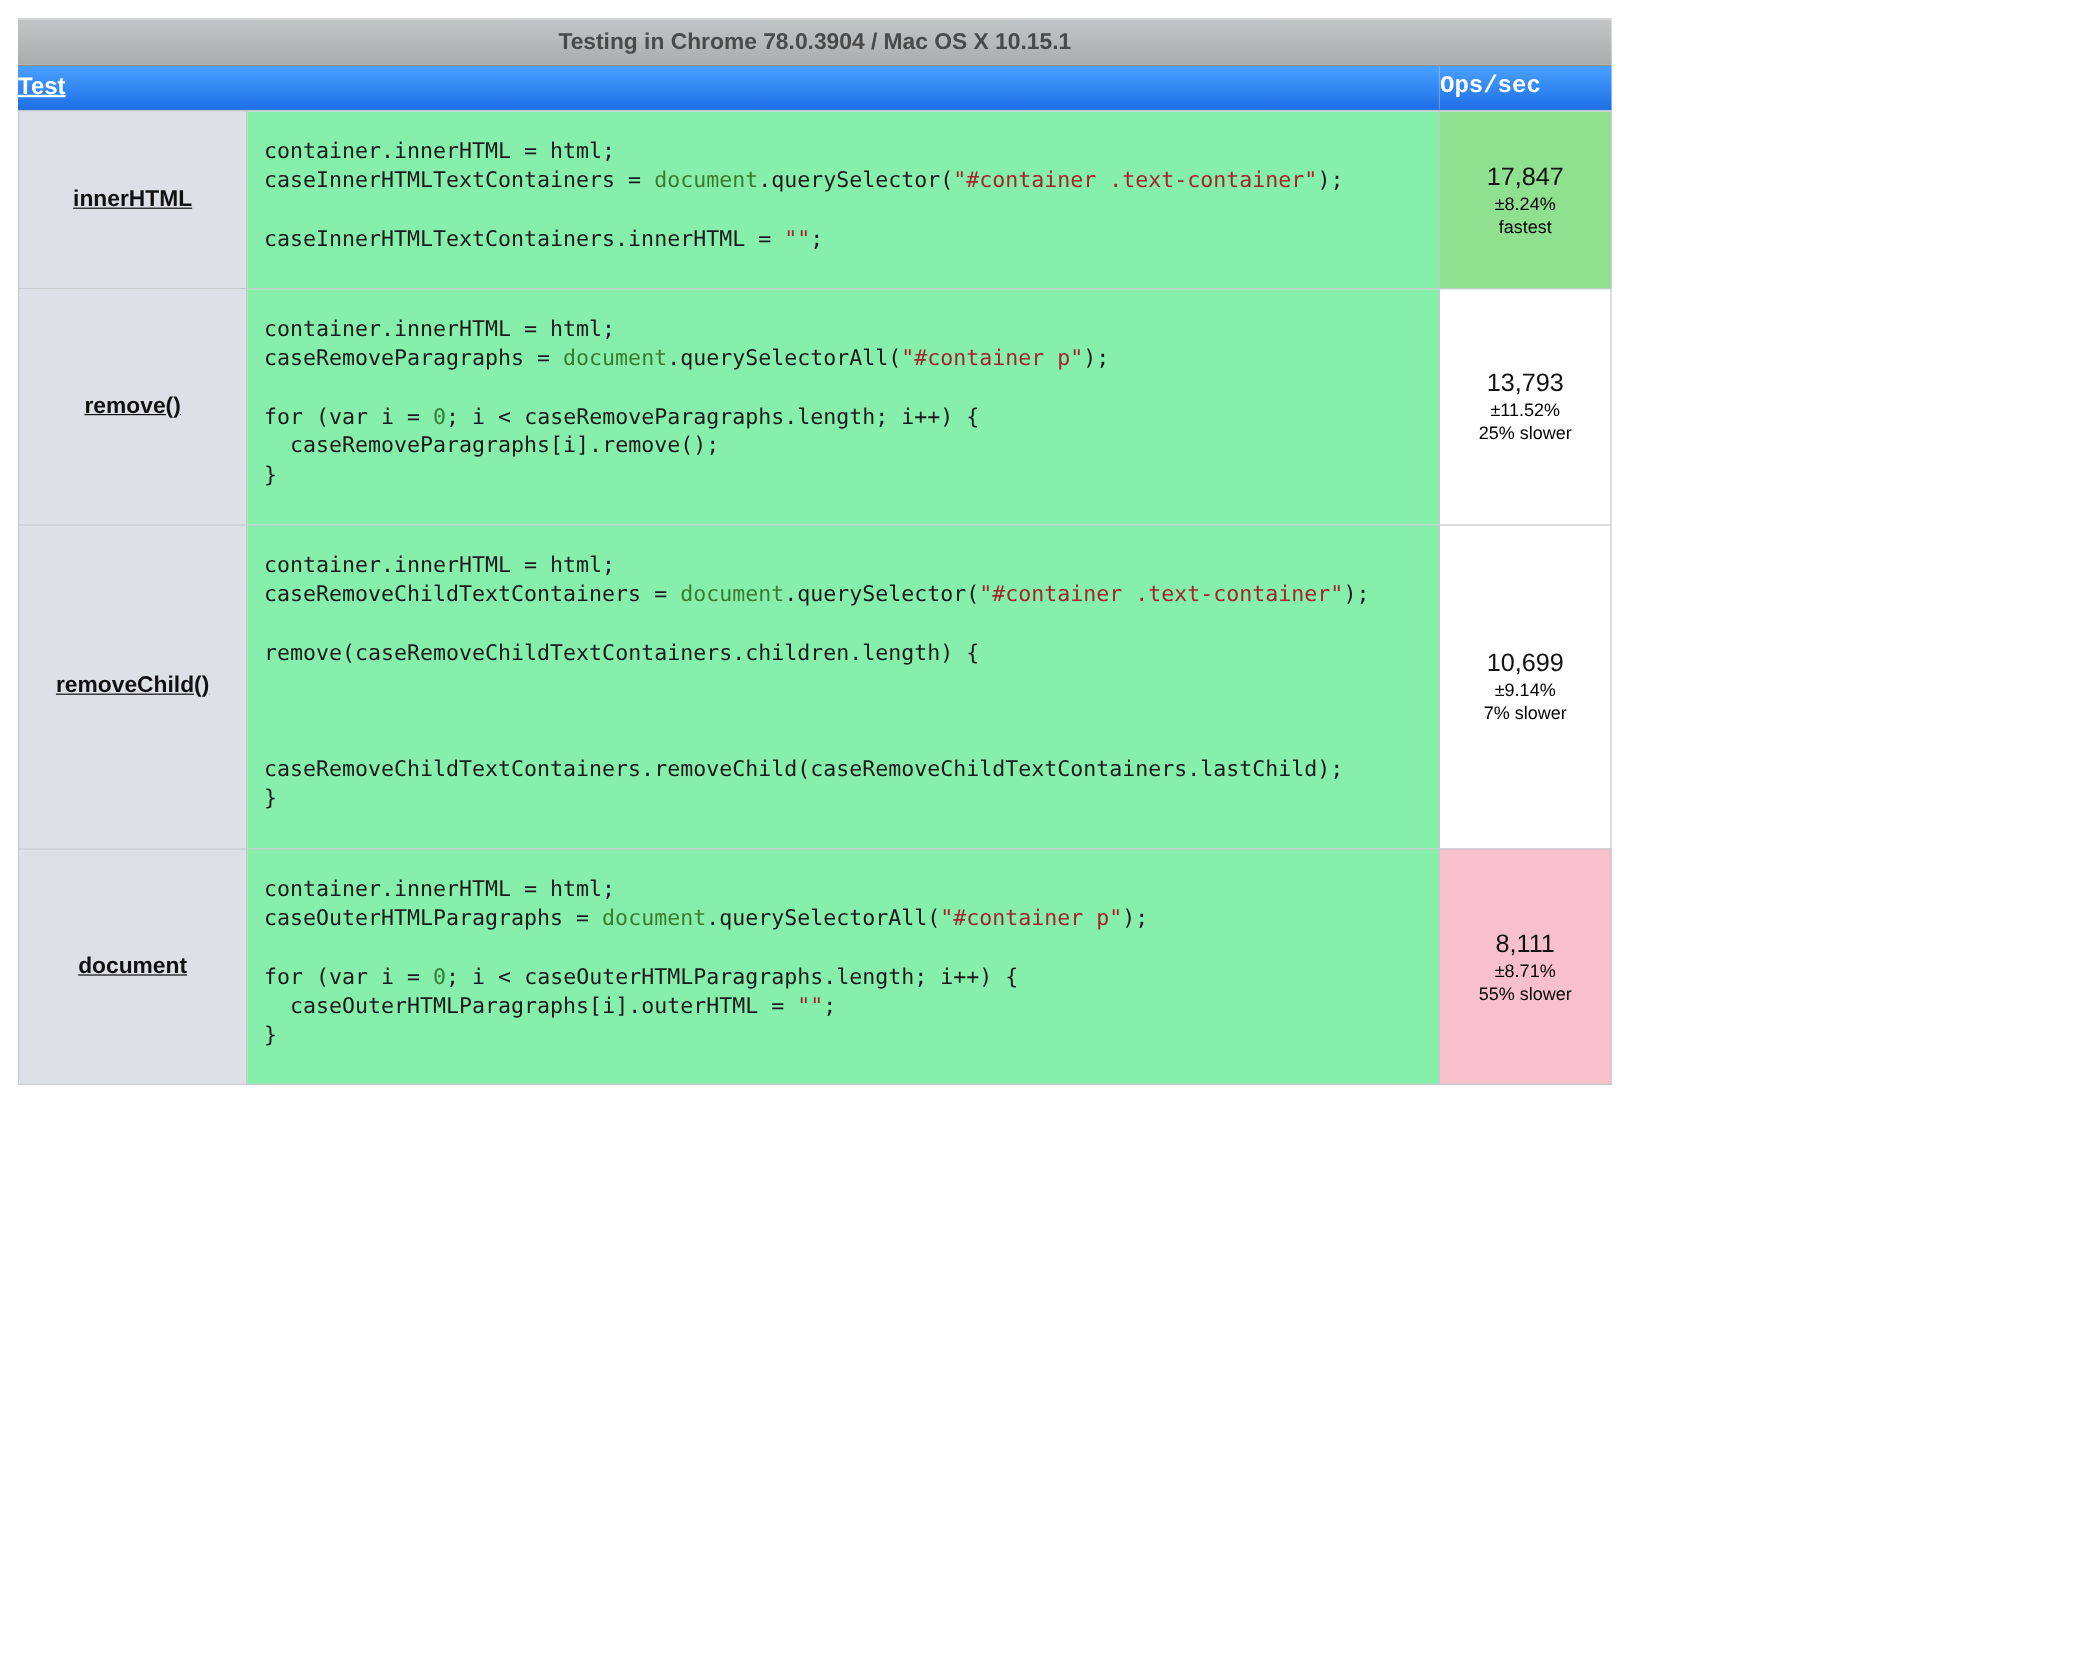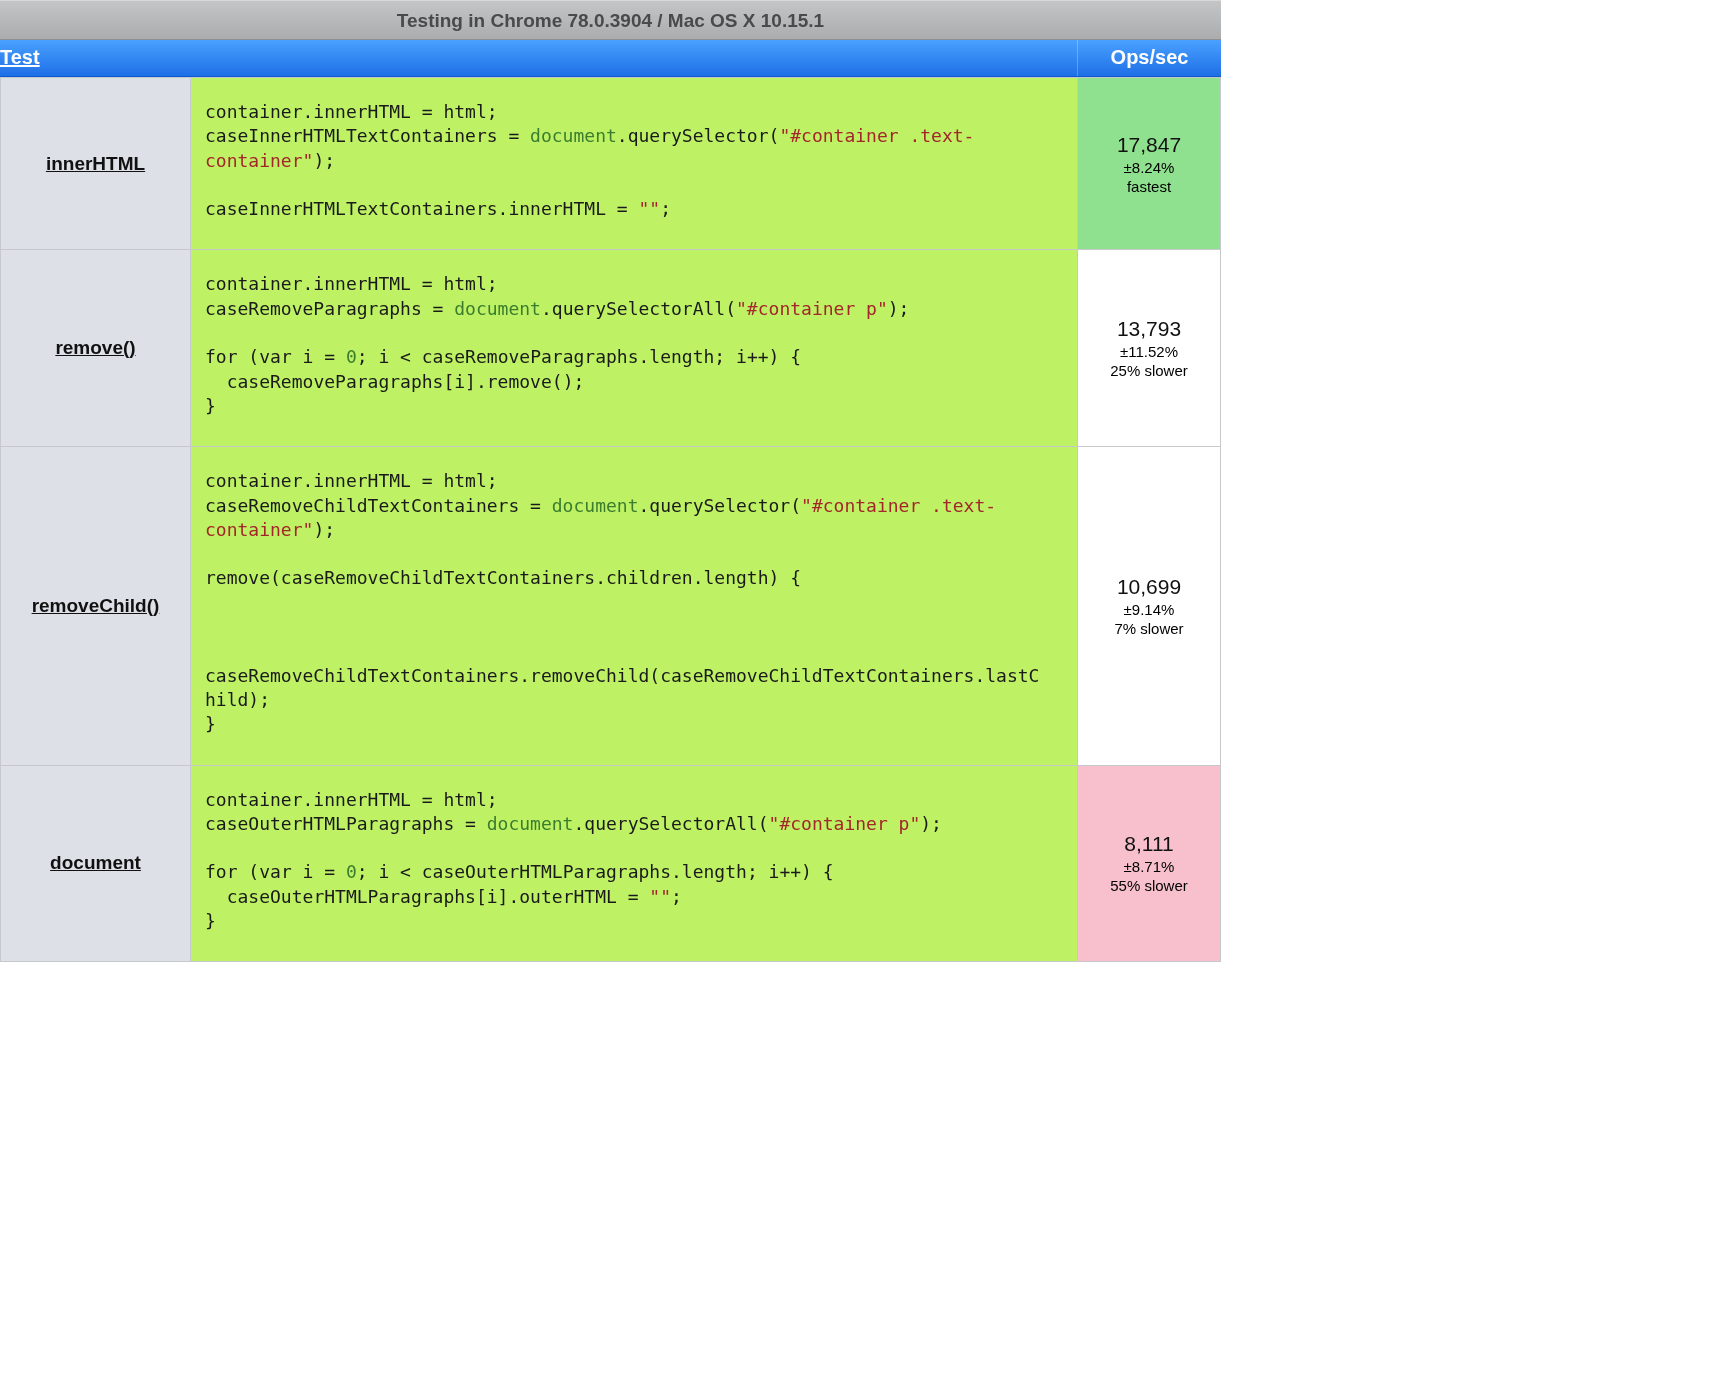--- a/index.html
+++ b/index.html
@@ -5,22 +5,22 @@
   * { box-sizing: border-box; }
   html, body {
     margin: 0;
     padding: 0;
     font-family: "Helvetica Neue", Helvetica, Arial, sans-serif;
     font-size: 18px;
     color: #000;
     background: #fff;
   }
   .page {
-    width: 1221px;
-    margin: 0;
+    width: 1328px;
+    margin: 15px;
   }
   .title-bar {
     height: 40px;
     background: linear-gradient(#c4c5c6, #abacae);
     border-top: 1px solid #d8d8d8;
     border-bottom: 1px solid #8f8f8f;
     text-align: center;
     font-weight: 700;
     font-size: 19px;
     color: #4a4a4a;
@@ -37,22 +37,22 @@
   .header-test {
     flex: 1 1 auto;
     text-align: left;
     padding: 6px 0 7px;
     border-right: 1px solid rgba(255,255,255,0.25);
     text-decoration: underline;
   }
   .header-ops {
     width: 143px;
     flex: 0 0 143px;
-    text-align: center;
     padding: 6px 0 7px;
+    font-family: Liberation Mono, monospace;
   }
   table {
     border-collapse: collapse;
     width: 100%;
     table-layout: fixed;
   }
   col.name-col { width: 190px; }
   col.code-col { }
   col.ops-col  { width: 143px; }
   td {
@@ -62,21 +62,21 @@
   }
   td.name-cell {
     background: #dde1e7;
     text-align: center;
     font-weight: 700;
     font-size: 19px;
     color: #111;
     text-decoration: underline;
   }
   td.code-cell {
-    background: #bef264;
+    background: #86efac;
     padding: 22px 32px 28px 14px;
     font-family: ui-monospace, "SFMono-Regular", Menlo, Consolas, monospace;
     font-size: 18px;
     line-height: 1.35;
     color: #1a1a1a;
   }
   td.ops-cell {
     text-align: center;
     padding: 12px 6px;
   }

